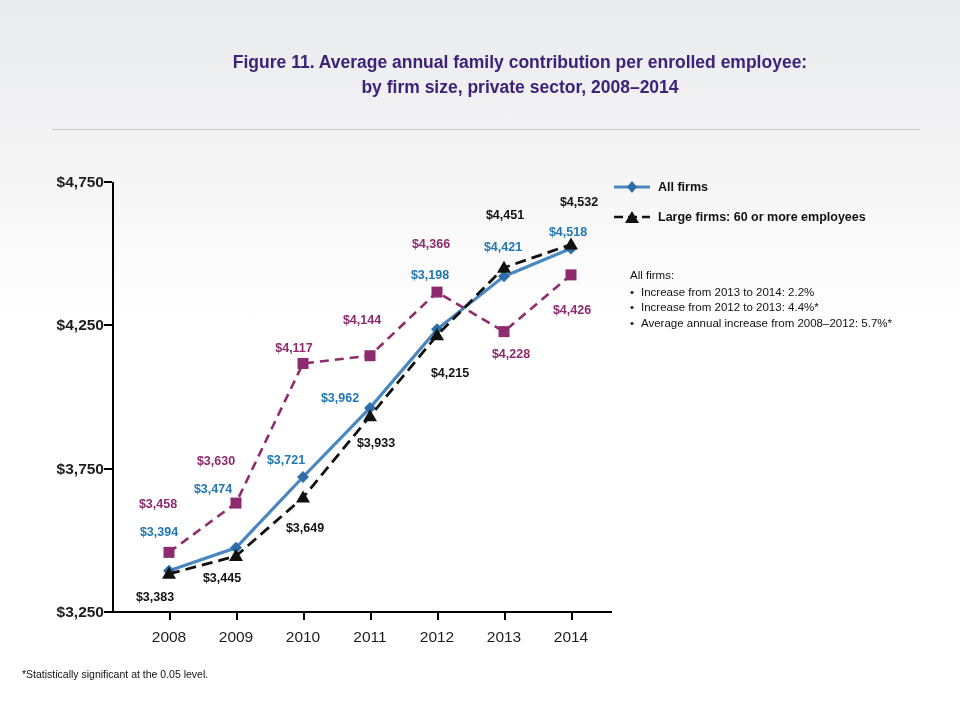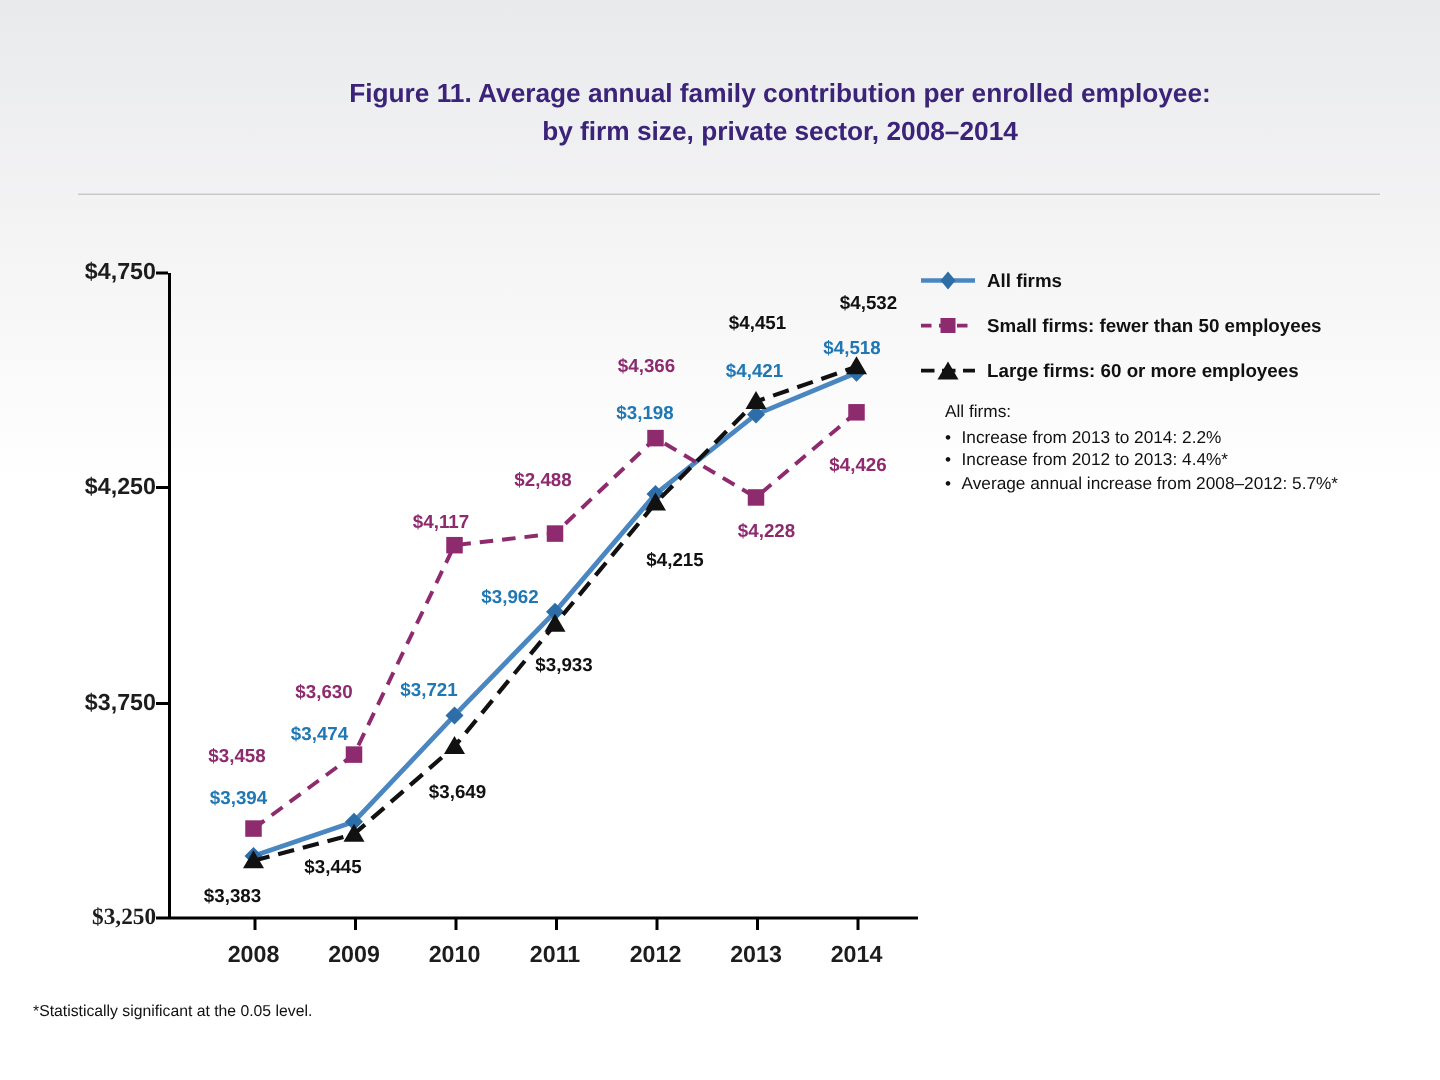--- a/index.html
+++ b/index.html
@@ -96,21 +96,21 @@
     width: 2px;
     height: 8px;
     background: #000;
     top: 100%;
   }
   .xlabel {
     position: absolute;
     top: 446px;
     transform: translateX(-50%);
     font-size: 15.5px;
-    font-weight: bold;
+    font-weight: normal;
     color: #1d1d1d;
     white-space: nowrap;
   }
   
   .dlabel {
     position: absolute;
     font-size: 12.5px;
     font-weight: bold;
     white-space: nowrap;
     transform: translate(-50%, -50%);
@@ -197,21 +197,21 @@
     <span class="l2">by firm size, private sector, 2008–2014</span>
   </div>
 
   <div id="rule"></div>
 
   <div id="axis-left"></div>
   <div id="axis-bottom"></div>
 
   <div id="plot">
 
-    <div class="ytick" style="top:430px;font-family:Liberation Serif, serif;">$3,250</div>
+    <div class="ytick" style="top:430px;">$3,250</div>
     <div class="ytick" style="top:286.67px;">$3,750</div>
     <div class="ytick" style="top:143.33px;">$4,250</div>
     <div class="ytick" style="top:0px;">$4,750</div>
 
     <div class="ytick-mark" style="top:430px;"></div>
     <div class="ytick-mark" style="top:286.67px;"></div>
     <div class="ytick-mark" style="top:143.33px;"></div>
     <div class="ytick-mark" style="top:0px;"></div>
 
     <div class="xtick-mark" style="left:57px;"></div>
@@ -262,21 +262,21 @@
       <div class="dlabel c-all" style="left: 159px; top: 532px;">$3,394</div>
       <div class="dlabel c-all" style="left: 213px; top: 489px;">$3,474</div>
       <div class="dlabel c-all" style="left: 286px; top: 460px;">$3,721</div>
       <div class="dlabel c-all" style="left: 340px; top: 398px;">$3,962</div>
       <div class="dlabel c-all" style="left: 430px; top: 275px;">$3,198</div>
       <div class="dlabel c-all" style="left: 503px; top: 247px;">$4,421</div>
       <div class="dlabel c-all" style="left: 568px; top: 232px;">$4,518</div>
       <div class="dlabel c-small" style="left: 158px; top: 504px;">$3,458</div>
       <div class="dlabel c-small" style="left: 216px; top: 461px;">$3,630</div>
       <div class="dlabel c-small" style="left: 294px; top: 348px;">$4,117</div>
-      <div class="dlabel c-small" style="left: 362px; top: 320px;">$2,488</div>
+      <div class="dlabel c-small" style="left: 362px; top: 320px;">$4,144</div>
       <div class="dlabel c-small" style="left: 431px; top: 244px;">$4,366</div>
       <div class="dlabel c-small" style="left: 511px; top: 354px;">$4,228</div>
       <div class="dlabel c-small" style="left: 572px; top: 310px;">$4,426</div>
       <div class="dlabel c-large" style="left: 155px; top: 597px;">$3,383</div>
       <div class="dlabel c-large" style="left: 222px; top: 578px;">$3,445</div>
       <div class="dlabel c-large" style="left: 305px; top: 528px;">$3,649</div>
       <div class="dlabel c-large" style="left: 376px; top: 443px;">$3,933</div>
       <div class="dlabel c-large" style="left: 450px; top: 373px;">$4,215</div>
       <div class="dlabel c-large" style="left: 505px; top: 215px;">$4,451</div>
       <div class="dlabel c-large" style="left: 567px; top: 202px; margin-left: 12px;">$4,532</div>
@@ -288,29 +288,20 @@
         <svg width="40" height="20">
           <line x1="2" y1="10" x2="38" y2="10" stroke="#4a87c0" stroke-width="3"></line>
           <polygon points="20,4 25,10 20,16 15,10" fill="#2e6ea8"></polygon>
         </svg>
       </span>
       <span class="leg-text">All firms</span>
     </div>
     <div class="leg-row">
       <span class="leg-key">
         <svg width="40" height="20">
-          <line x1="2" y1="10" x2="38" y2="10" stroke="#8e2a6e" stroke-width="2.5" stroke-dasharray="7,5"></line>
-          <rect x="15" y="5" width="10" height="10" fill="#8e2a6e"></rect>
-        </svg>
-      </span>
-      <span class="leg-text">Small firms: fewer than 50 employees</span>
-    </div>
-    <div class="leg-row">
-      <span class="leg-key">
-        <svg width="40" height="20">
           <line x1="2" y1="10" x2="38" y2="10" stroke="#111111" stroke-width="2.5" stroke-dasharray="9,5"></line>
           <polygon points="20,4 27,16 13,16" fill="#111111"></polygon>
         </svg>
       </span>
       <span class="leg-text">Large firms: 60 or more employees</span>
     </div>
   </div>
 
   <div id="note">
     <div class="nhead">All firms:</div>

